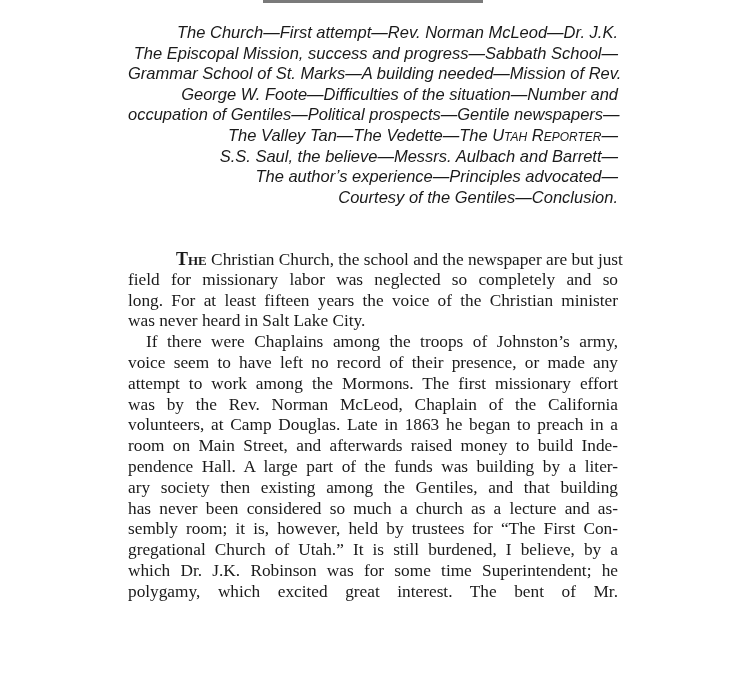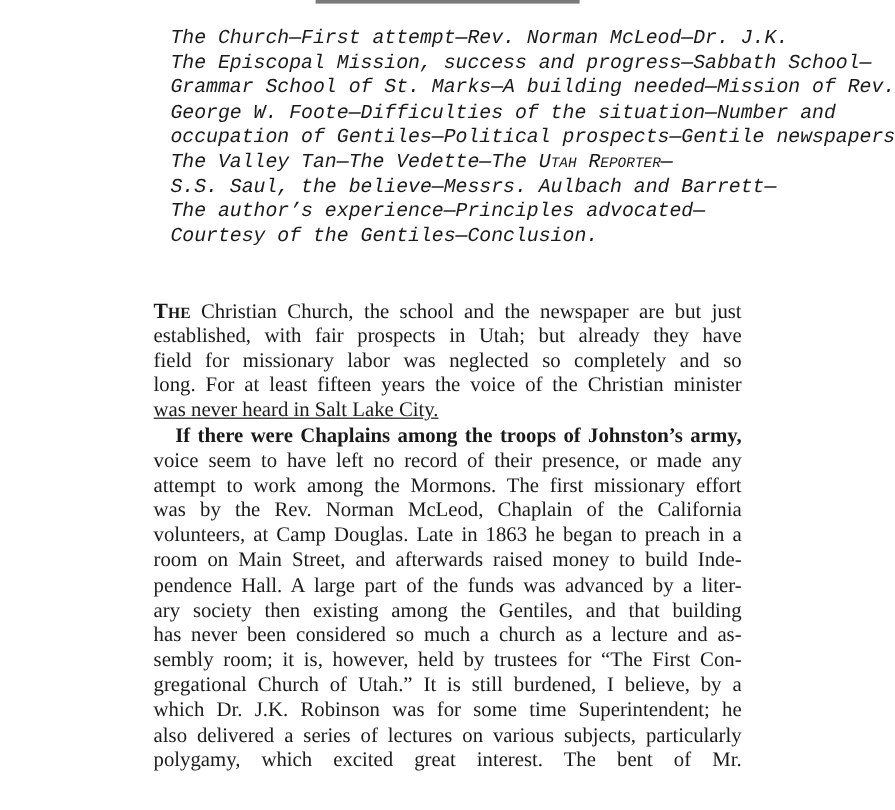--- a/index.html
+++ b/index.html
@@ -18,25 +18,25 @@
     .top-rule {
       position: absolute;
       left: 263px;
       top: 0;
       width: 220px;
       height: 3px;
       background: #7a7a7a;
     }
     .synopsis {
       position: absolute;
-      left: 142px;
+      left: 128px;
       top: 22px;
       width: 490px;
-      text-align: left;
-      font-family: Liberation Mono, monospace;
+      text-align: right;
+      font-family: Liberation Sans, sans-serif;
       font-style: italic;
       font-size: 16.5px;
       line-height: 20.6px;
     }
     .synopsis .line {
       display: block;
       white-space: nowrap;
     }
     .sc {
       font-variant: small-caps;
@@ -53,30 +53,29 @@
     }
     .body-text .line {
       display: block;
       white-space: nowrap;
       text-align: justify;
       text-align-last: justify;
       height: 20.8px;
     }
     .body-text .line.last {
       text-align-last: left;
-      text-decoration: underline;
     }
     .body-text .line.indent {
       padding-left: 18px;
-      font-weight: bold;
     }
     .dropcap {
       font-weight: bold;
       font-variant: small-caps;
       font-size: 18px;
+      margin-left: 48px;
     }
     .cutoff {
       overflow: hidden;
     }
   </style>
 </head>
 <body>
 
 <div class="top-rule"></div>
 
@@ -88,34 +87,32 @@
   <span class="line">occupation of Gentiles—Political prospects—Gentile newspapers—</span>
   <span class="line"><span>The Valley Tan—The Vedette—The </span><span class="sc">Utah Reporter</span><span>—</span></span>
   <span class="line">S.S. Saul, the believe—Messrs. Aulbach and Barrett—</span>
   <span class="line">The author’s experience—Principles advocated—</span>
   <span class="line">Courtesy of the Gentiles—Conclusion.</span>
 </div>
 
 <div class="body-text">
   <div>
     <span class="line"><span class="dropcap">The</span><span> Christian Church, the school and the newspaper are but just</span></span>
-    <span class="line">established, with fair prospects in Utah; but already they have</span>
     <span class="line">field for missionary labor was neglected so completely and so</span>
     <span class="line">long. For at least fifteen years the voice of the Christian minister</span>
     <span class="line last">was never heard in Salt Lake City.</span>
   </div>
   <div>
     <span class="line indent">If there were Chaplains among the troops of Johnston’s army,</span>
     <span class="line">voice seem to have left no record of their presence, or made any</span>
     <span class="line">attempt to work among the Mormons. The first missionary effort</span>
     <span class="line">was by the Rev. Norman McLeod, Chaplain of the California</span>
     <span class="line">volunteers, at Camp Douglas. Late in 1863 he began to preach in a</span>
     <span class="line">room on Main Street, and afterwards raised money to build Inde-</span>
-    <span class="line">pendence Hall. A large part of the funds was advanced by a liter-</span>
+    <span class="line">pendence Hall. A large part of the funds was building by a liter-</span>
     <span class="line">ary society then existing among the Gentiles, and that building</span>
     <span class="line">has never been considered so much a church as a lecture and as-</span>
     <span class="line">sembly room; it is, however, held by trustees for “The First Con-</span>
     <span class="line">gregational Church of Utah.” It is still burdened, I believe, by a</span>
     <span class="line">which Dr. J.K. Robinson was for some time Superintendent; he</span>
-    <span class="line">also delivered a series of lectures on various subjects, particularly</span>
     <span class="line cutoff">polygamy, which excited great interest. The bent of Mr.</span>
   </div>
 </div>
 
 </body></html>

